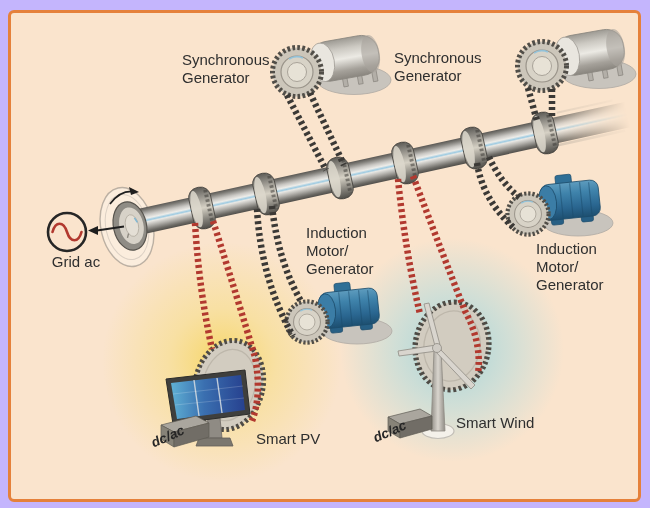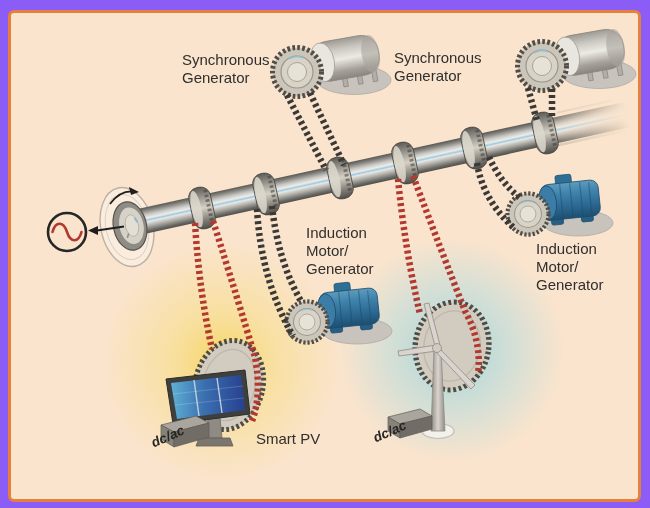--- a/index.html
+++ b/index.html
@@ -1,16 +1,16 @@
 <!DOCTYPE html>
 <html><head>
 <meta charset="utf-8">
 <style>
   html,body{margin:0;padding:0;background:#ffffff;}
-  .stage{position:relative;width:650px;height:508px;background:#8b5cf6;overflow:hidden;
+  .stage{position:relative;width:650px;height:508px;background:#c4b5fd;overflow:hidden;
          font-family:"Liberation Sans",sans-serif;}
   .panel{position:absolute;left:8px;top:10px;width:627px;height:486px;
          background:#fae4cd;border:3px solid #e5813b;border-radius:6px;}
   svg.canvas{position:absolute;left:0;top:0;}
   .lbl{position:absolute;font:400 15px/18px "Liberation Sans",sans-serif;color:#2f2f2f;white-space:nowrap;}
   .lbl span{display:block;}
   .lbl.center{text-align:center;}
   .dcac{position:absolute;font:italic 700 13.5px "Liberation Sans",sans-serif;color:#262626;
         transform:rotate(-24deg);transform-origin:left center;white-space:nowrap;}
 </style>
@@ -240,17 +240,19 @@
     <span>Induction</span>
     <span>Motor/</span>
     <span>Generator</span>
   </div>
   <div class="lbl" style="left:536px;top:240px;">
     <span>Induction</span>
     <span>Motor/</span>
     <span>Generator</span>
   </div>
   <div class="lbl center" style="left:24px;top:253px;width:104px;">
+    <span>Grid ac</span>
   </div>
   <div class="lbl" style="left:227px;top:430px;margin-left:29px;">Smart PV</div>
+  <div class="lbl" style="left:456px;top:414px;">Smart Wind</div>
   <div class="dcac" style="left:152px;top:436px;">dc/ac</div>
   <div class="dcac" style="left:374px;top:431px;">dc/ac</div>
 </div>
 
 </body></html>

